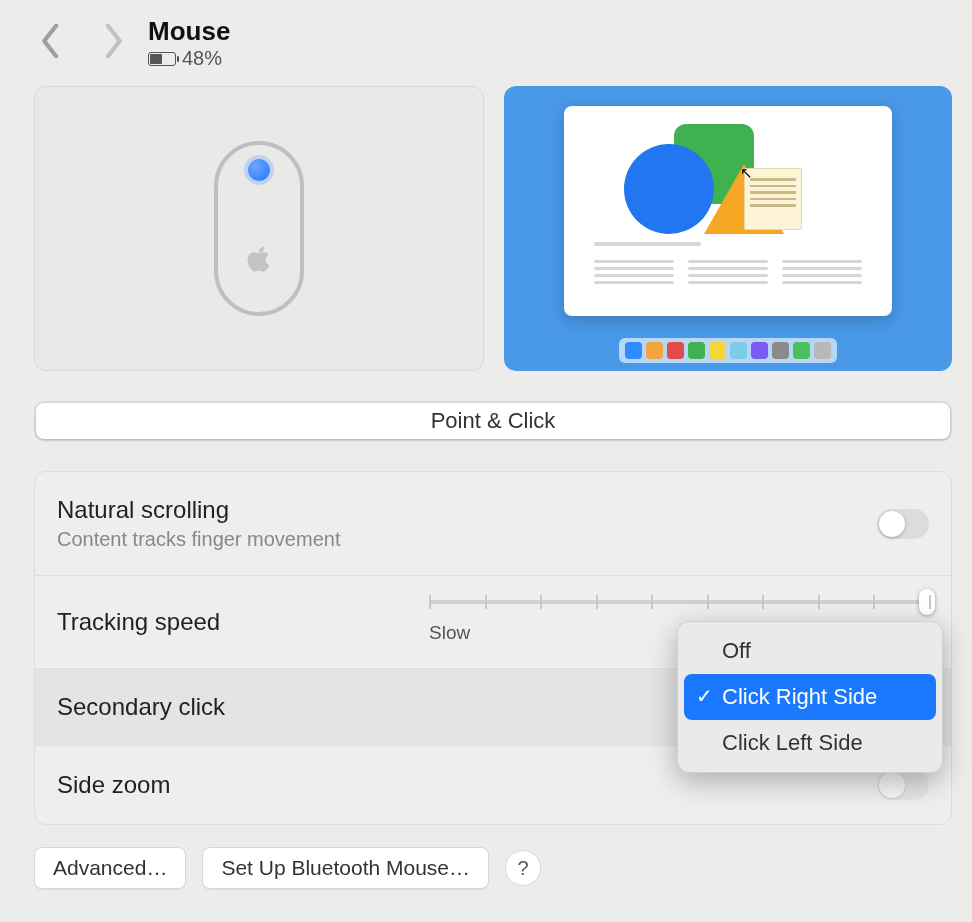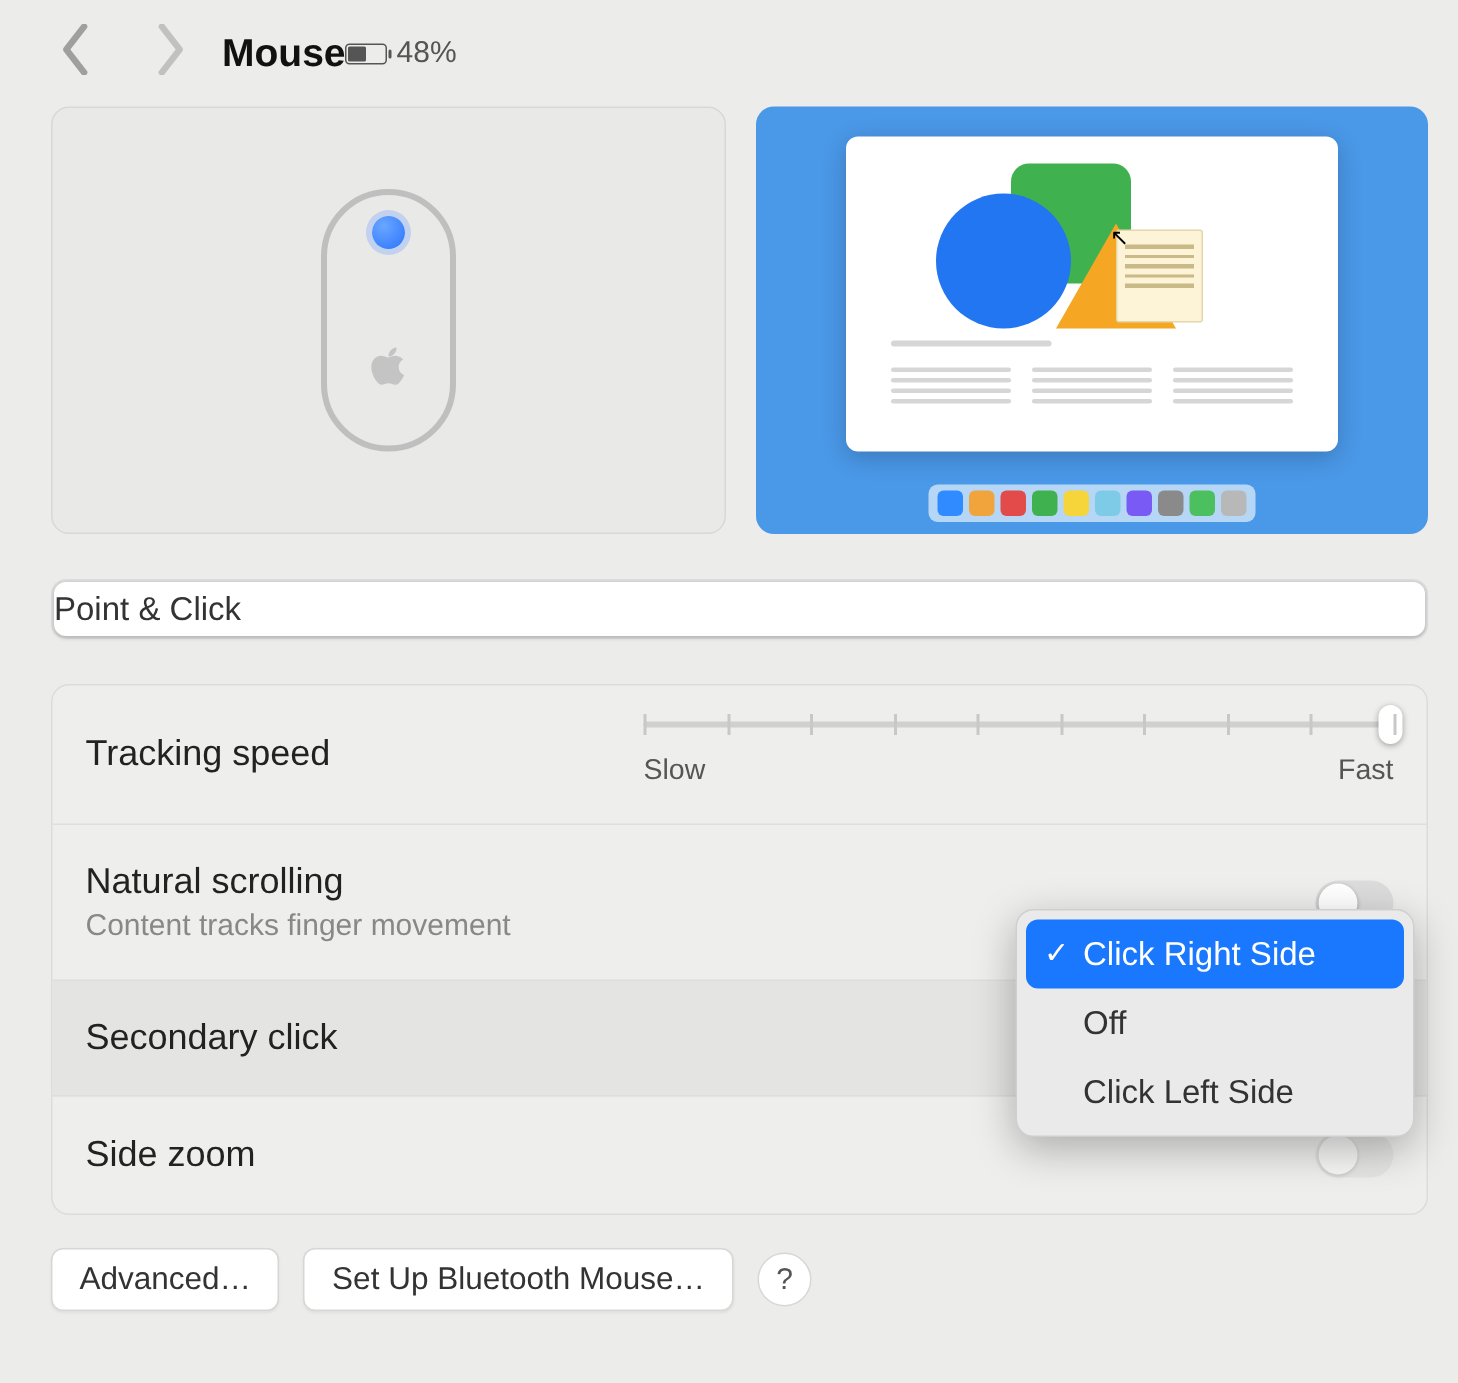--- a/index.html
+++ b/index.html
@@ -13,21 +13,21 @@
   }
   .header {
     display: flex;
     align-items: center;
     padding: 16px 24px 8px 40px;
     gap: 24px;
   }
   .nav-arrows { display: flex; gap: 40px; }
   .nav-arrow { color: #9f9f9f; cursor: pointer; }
   .nav-arrow svg { width: 22px; height: 34px; }
-  .title-block { display: flex; flex-direction: row; }
+  .title-block { display: flex; flex-direction: column; }
   .title { font-size: 26px; font-weight: 700; color: #111; }
   .battery-row { display: flex; align-items: center; gap: 6px; color: #555; font-size: 20px; }
   .battery-icon { width: 28px; height: 14px; border: 1.5px solid #555; border-radius: 3px; position: relative; display: inline-block; }
   .battery-icon::after { content:''; position:absolute; right:-4px; top:3px; width:2.5px; height:6px; background:#555; border-radius:1px; }
   .battery-fill { position:absolute; left:1px; top:1px; bottom:1px; width:45%; background:#555; border-radius:1px; }
 
   .preview-row {
     display: flex;
     gap: 20px;
     padding: 8px 20px 0 34px;
@@ -85,21 +85,21 @@
   .dock .app { width:17px; height:17px; border-radius:4px; }
 
   .tabs {
     display: flex;
     margin: 30px 20px 0 34px;
     background: #dedede;
     border-radius: 10px;
     padding: 2px;
   }
   .tab {
-    flex: 1; padding: 5px 0; font-size: 22px; color:#333;
+    flex: 1; text-align: center; padding: 5px 0; font-size: 22px; color:#333;
     border-radius: 8px; cursor: pointer;
   }
   .tab.active { background:#fff; box-shadow: 0 1px 3px rgba(0,0,0,0.2); }
 
   .settings {
     margin: 30px 20px 0 34px;
     background: #eeeeec;
     border: 1px solid #dcdcda;
     border-radius: 12px;
   }
@@ -248,20 +248,30 @@
         <div class="app" style="background: rgb(184, 184, 184);"></div>
       </div>
   </div>
 </div>
 
 <div class="tabs">
   <div class="tab active">Point &amp; Click</div>
 </div>
 
 <div class="settings">
+
+  <div class="row">
+    <div class="row-left">
+      <div class="row-title">Natural scrolling</div>
+      <div class="row-sub">Content tracks finger movement</div>
+    </div>
+    <div class="toggle">
+        <div class="knob"></div>
+      </div>
+  </div>
 
   <div class="row">
     <div class="row-left">
       <div class="row-title">Tracking speed</div>
     </div>
     <div class="slider-wrap">
       <div class="slider-track" id="slider-track">
         <div class="slider-thumb" style="right:-6px"></div>
       <div class="slider-tick" style="left: 0%;"></div>
           <div class="slider-tick" style="left: 11.1111%;"></div>
@@ -274,37 +284,27 @@
           <div class="slider-tick" style="left: 88.8889%;"></div>
           <div class="slider-tick" style="left: 100%;"></div>
         </div>
       <div class="slider-labels">
         <span>Slow</span>
         <span>Fast</span>
       </div>
     </div>
   </div>
 
-  <div class="row">
-    <div class="row-left">
-      <div class="row-title">Natural scrolling</div>
-      <div class="row-sub">Content tracks finger movement</div>
-    </div>
-    <div class="toggle">
-        <div class="knob"></div>
-      </div>
-  </div>
-
   <div class="row highlight">
     <div class="row-left">
       <div class="row-title">Secondary click</div>
     </div>
     <div class="dropdown-popup">
+      <div class="dd-item">Off</div>
       <div class="dd-item selected">Click Right Side</div>
-      <div class="dd-item">Off</div>
       <div class="dd-item">Click Left Side</div>
     </div>
   </div>
 
   <div class="row">
     <div class="row-left">
       <div class="row-title">Side zoom</div>
     </div>
     <div class="toggle" style="opacity:.5">
         <div class="knob"></div>

